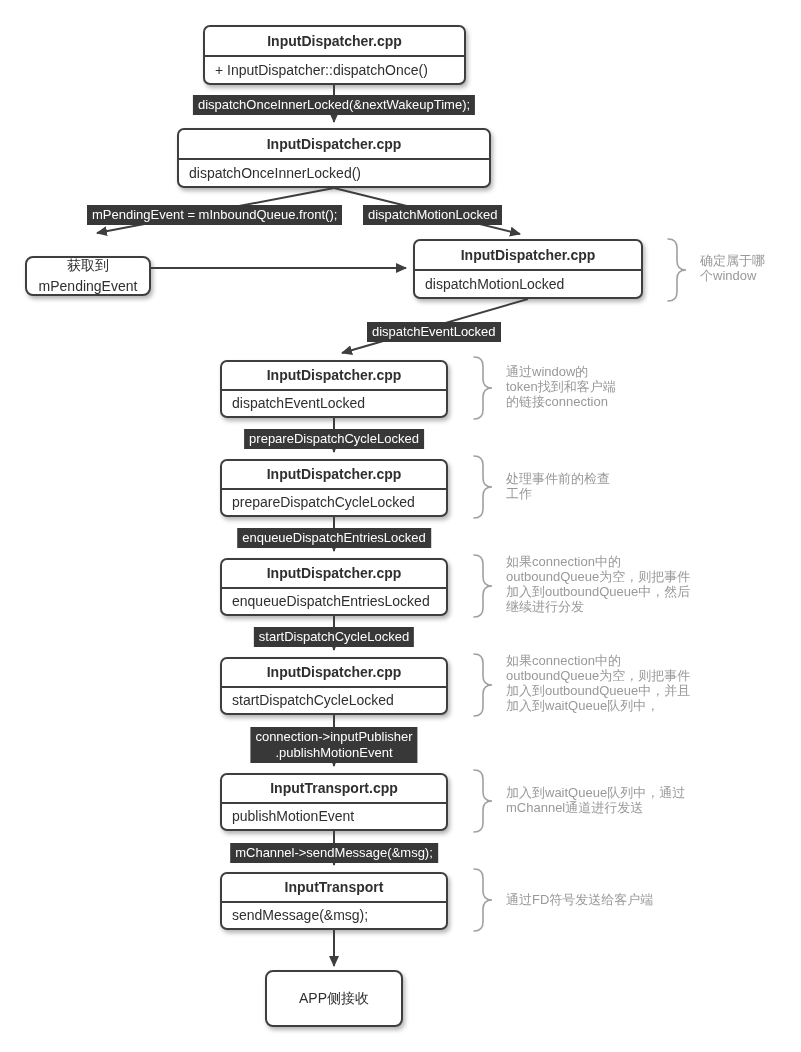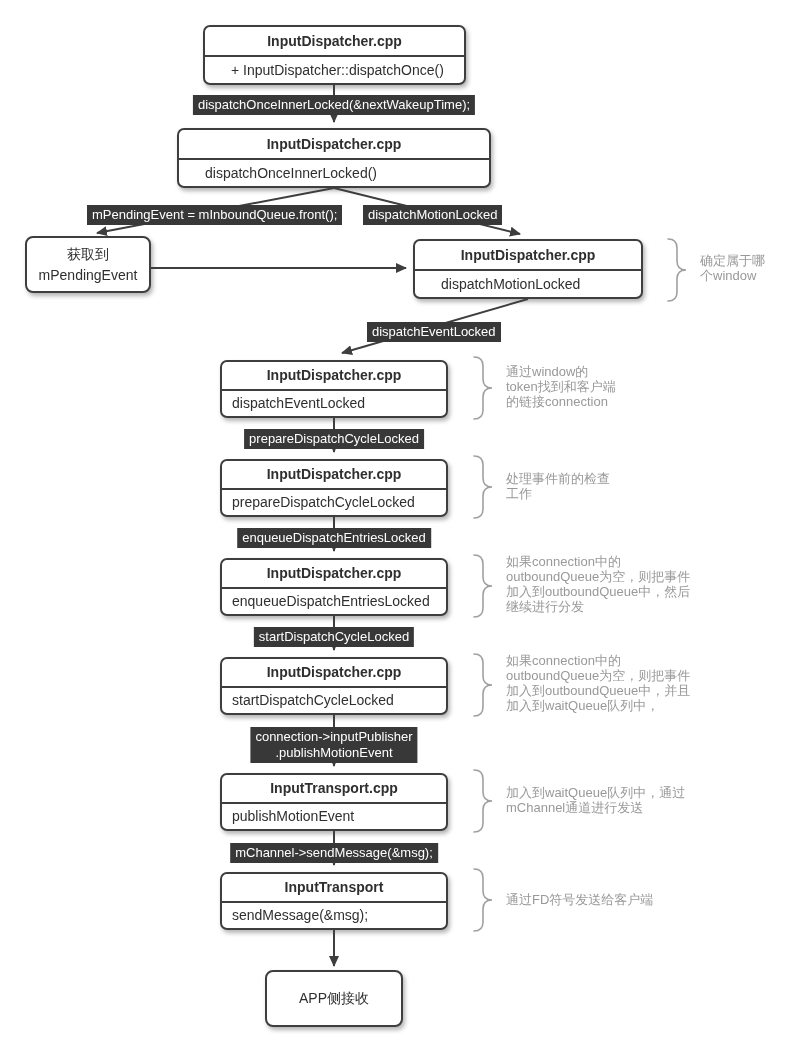--- a/index.html
+++ b/index.html
@@ -25,21 +25,21 @@
     font-weight:bold;font-size:14px;text-align:center;
     height:27px;line-height:27px;
     border-bottom:2px solid var(--ink,#3e3e3e);
     white-space:nowrap;overflow:hidden;
   }
   .tall .uml-title{height:28px;line-height:28px;}
   .uml-body{
     font-size:14px;height:25px;line-height:25px;
     padding-left:10px;white-space:nowrap;overflow:hidden;
   }
-  .tall .uml-body{height:36px;line-height:26px;margin-left:16px;}
+  .tall .uml-body{height:36px;line-height:26px;}
 
   .plain-box{
     position:absolute;z-index:2;box-sizing:border-box;
     background:var(--box-bg,#fff);
     border:2px solid var(--ink,#3e3e3e);
     border-radius:8px;
     box-shadow:2px 3px 4px rgba(70,70,70,.4);
     color:var(--box-text,#2f2f2f);
     display:flex;align-items:center;justify-content:center;
     text-align:center;font-size:14px;line-height:21px;white-space:pre-line;
@@ -96,21 +96,21 @@
   <div class="uml-box tall" style="left:203px;top:25px;width:263px;height:60px">
     <div class="uml-title">InputDispatcher.cpp</div>
     <div class="uml-body">+ InputDispatcher::dispatchOnce()</div>
   </div>
 
   <div class="uml-box tall" style="left:177px;top:128px;width:314px;height:60px">
     <div class="uml-title">InputDispatcher.cpp</div>
     <div class="uml-body">dispatchOnceInnerLocked()</div>
   </div>
 
-  <div class="plain-box" style="left:25px;top:236px;width:126px;height:57px">获取到
+  <div class="plain-box" style="left:25px;top:256px;width:126px;height:40px">获取到
 mPendingEvent</div>
 
   <div class="uml-box tall" style="left:413px;top:239px;width:230px;height:60px">
     <div class="uml-title">InputDispatcher.cpp</div>
     <div class="uml-body">dispatchMotionLocked</div>
   </div>
 
   <div class="uml-box" style="left:220px;top:360px;width:228px;height:58px">
     <div class="uml-title">InputDispatcher.cpp</div>
     <div class="uml-body">dispatchEventLocked</div>

